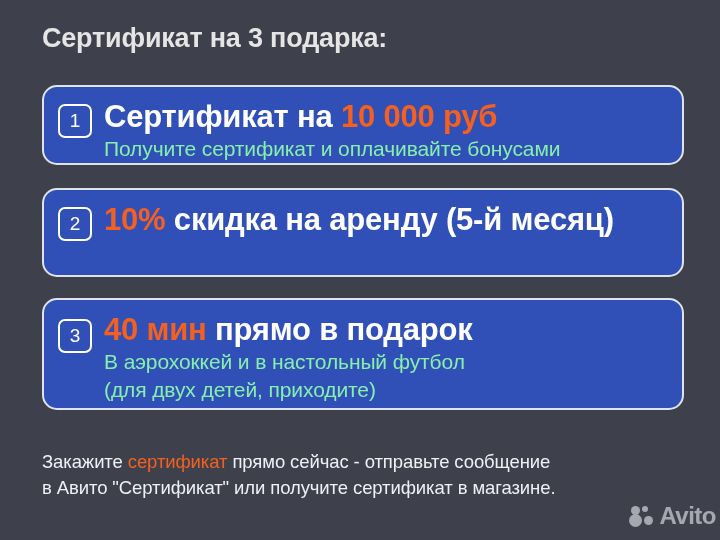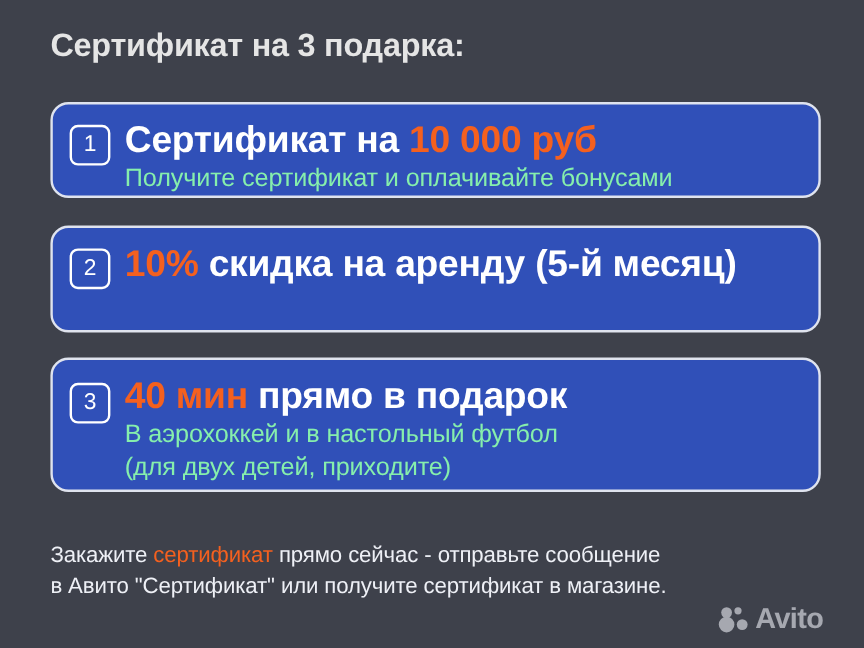--- a/index.html
+++ b/index.html
@@ -90,21 +90,21 @@
     line-height:1.42;
     letter-spacing:-0.1px;
     margin-top:25px;
   }
   .footer .hl { color:#f4601f; }
   .footer-line { white-space:nowrap; }
 
   
   .avito {
     position:absolute;
-    right:34px; bottom:12px;
+    right:4px; bottom:12px;
     display:flex;
     align-items:flex-end;
     gap:5px;
     opacity:0.62;
   }
   .avito-mark { position:relative; width:25px; height:23px; }
   .avito-mark i {
     position:absolute;
     display:block;
     border-radius:50%;

